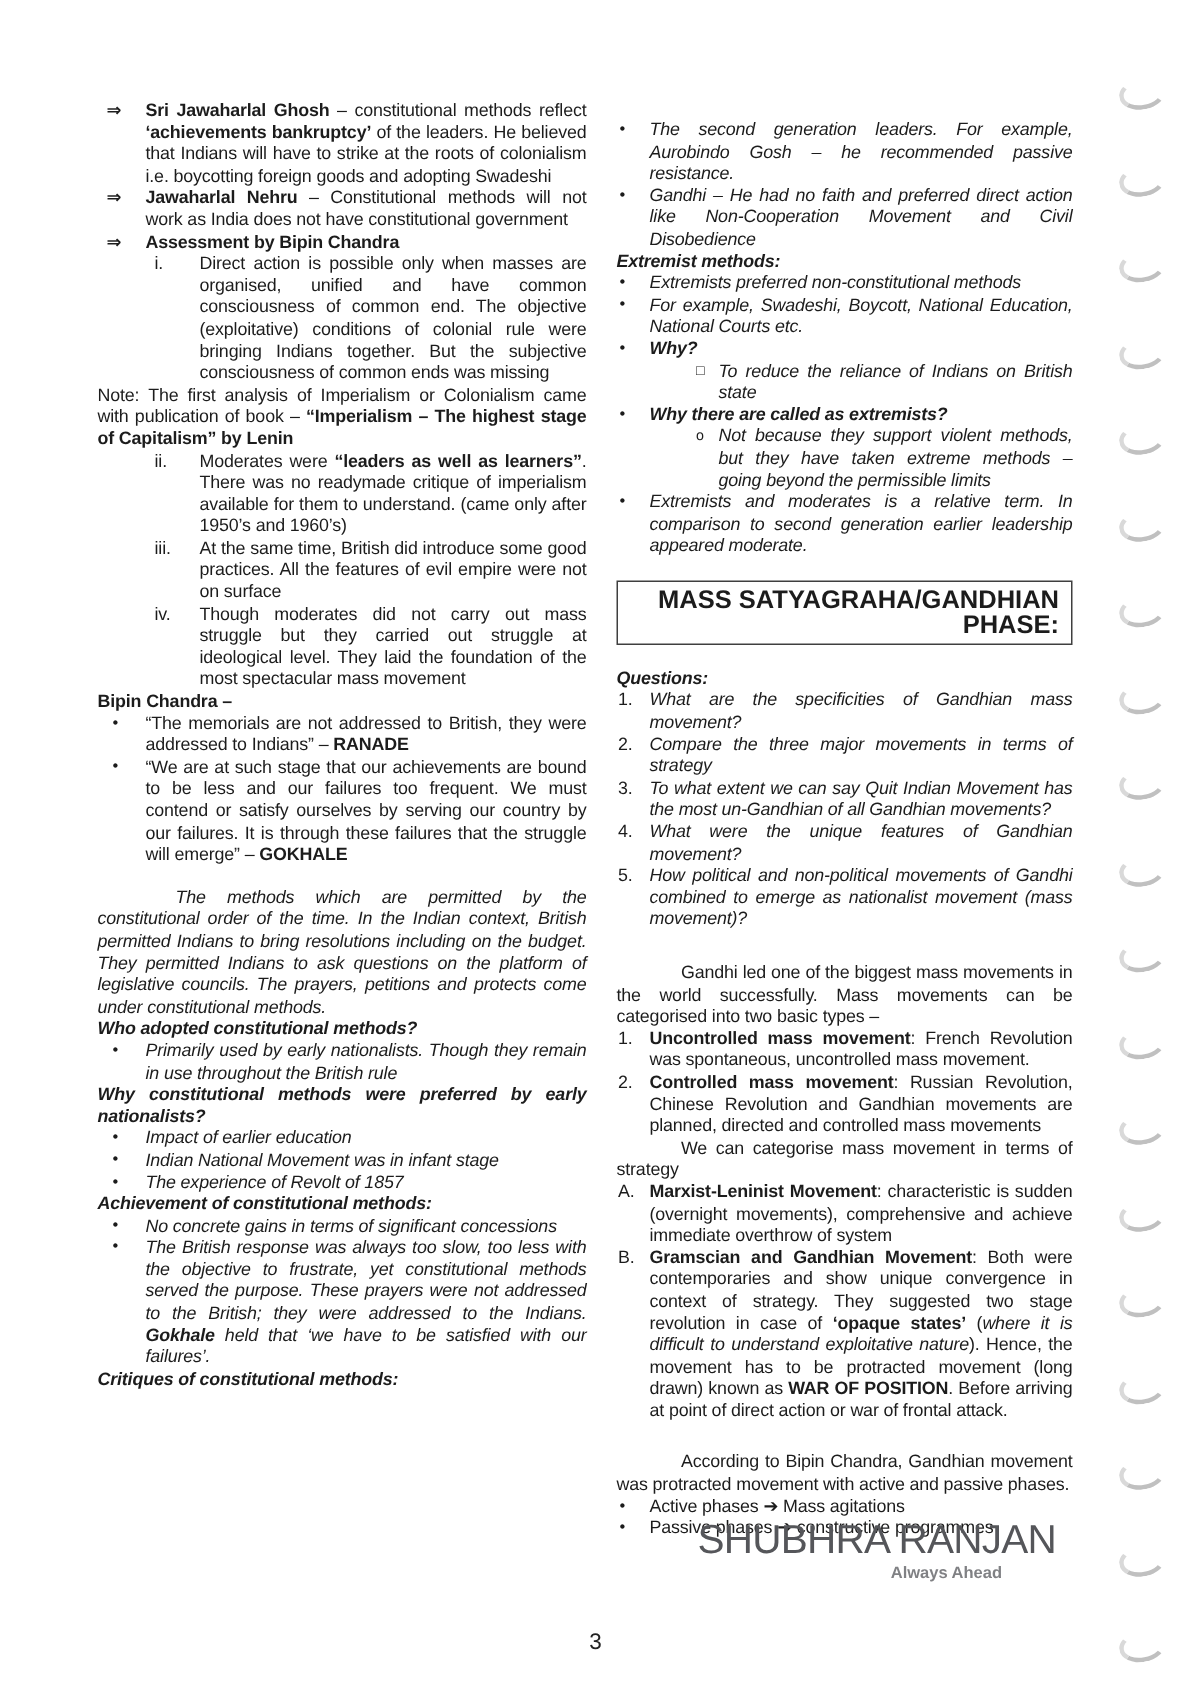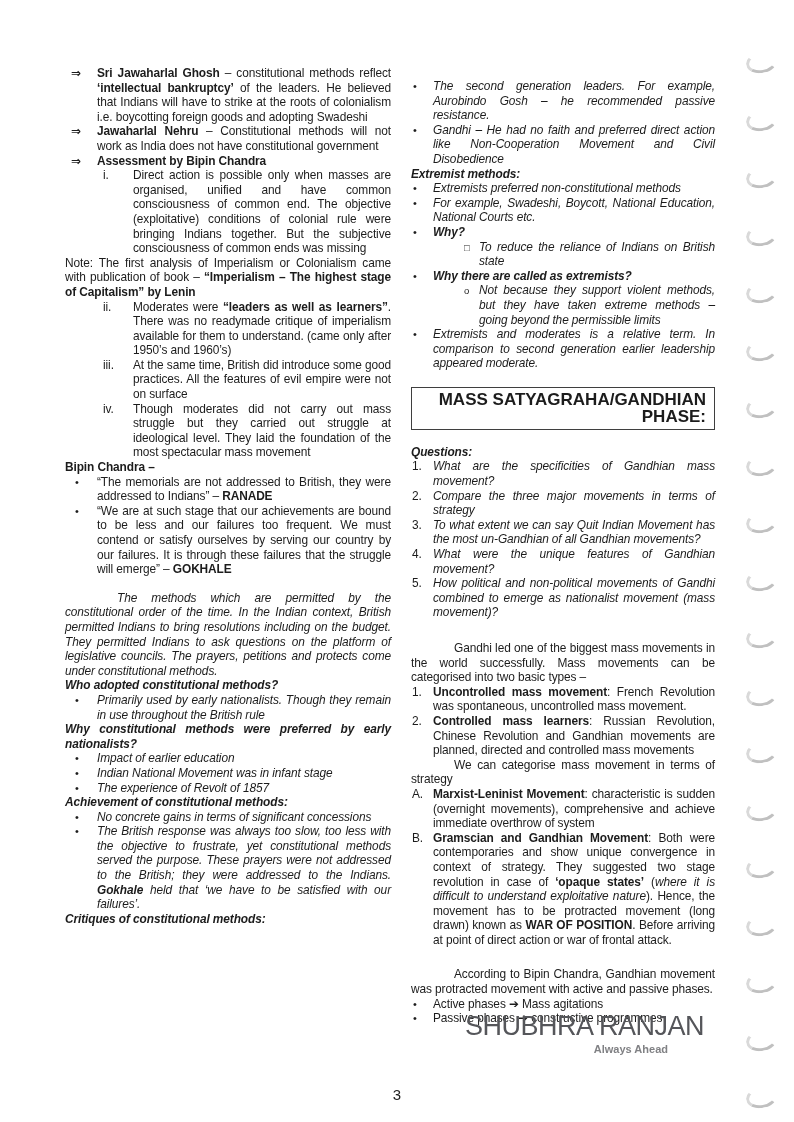--- a/index.html
+++ b/index.html
@@ -31,21 +31,21 @@
   .logo-title{font-size:27px;font-weight:400;color:#55565a;letter-spacing:-0.5px;line-height:1;white-space:nowrap}
   .logo-tag{font-size:11px;font-weight:700;color:#808184;margin-top:3px;padding-right:36px}
   .pageno{position:absolute;top:1086px;left:0;right:0;text-align:center;font-size:15px;color:#222}
 </style>
 </head>
 <body>
 
 <div class="page">
   <div class="content">
     <div class="col col-left">
-        <div class="item i-arrow"><span class="marker">⇒</span><span><span class="b">Sri Jawaharlal Ghosh</span><span> – constitutional methods reflect </span><span class="b">‘intellectual bankruptcy’</span><span> of the leaders. He believed that Indians will have to strike at the roots of colonialism i.e. boycotting foreign goods and adopting Swadeshi</span></span></div>
+        <div class="item i-arrow"><span class="marker">⇒</span><span><span class="b">Sri Jawaharlal Ghosh</span><span> – constitutional methods reflect </span><span class="b">‘achievements bankruptcy’</span><span> of the leaders. He believed that Indians will have to strike at the roots of colonialism i.e. boycotting foreign goods and adopting Swadeshi</span></span></div>
         <div class="item i-arrow"><span class="marker">⇒</span><span><span class="b">Jawaharlal Nehru</span><span> – Constitutional methods will not work as India does not have constitutional government</span></span></div>
         <div class="item i-arrow"><span class="marker">⇒</span><span><span class="b">Assessment by Bipin Chandra</span></span></div>
         <div class="item i-roman"><span class="marker">i.</span><span><span>Direct action is possible only when masses are organised, unified and have common consciousness of common end. The objective (exploitative) conditions of colonial rule were bringing Indians together. But the subjective consciousness of common ends was missing</span></span></div>
         <div class="para"><span>Note: The first analysis of Imperialism or Colonialism came with publication of book – </span><span class="b">“Imperialism – The highest stage of Capitalism” by Lenin</span></div>
         <div class="item i-roman"><span class="marker">ii.</span><span><span>Moderates were </span><span class="b">“leaders as well as learners”</span><span>. There was no readymade critique of imperialism available for them to understand. (came only after 1950’s and 1960’s)</span></span></div>
         <div class="item i-roman"><span class="marker">iii.</span><span><span>At the same time, British did introduce some good practices. All the features of evil empire were not on surface</span></span></div>
         <div class="item i-roman"><span class="marker">iv.</span><span><span>Though moderates did not carry out mass struggle but they carried out struggle at ideological level. They laid the foundation of the most spectacular mass movement</span></span></div>
         <div class="para"><span class="b">Bipin Chandra –</span></div>
         <div class="item i-bullet"><span class="marker">•</span><span><span>“The memorials are not addressed to British, they were addressed to Indians” – </span><span class="b">RANADE</span></span></div>
         <div class="item i-bullet"><span class="marker">•</span><span><span>“We are at such stage that our achievements are bound to be less and our failures too frequent. We must contend or satisfy ourselves by serving our country by our failures. It is through these failures that the struggle will emerge” – </span><span class="b">GOKHALE</span></span></div>
@@ -74,21 +74,21 @@
         <div class="i item i-bullet"><span class="marker">•</span><span><span class="i">Extremists and moderates is a relative term. In comparison to second generation earlier leadership appeared moderate.</span></span></div>
         <div class="boxed" style="margin-top: 16px;"><span class="b">MASS SATYAGRAHA/GANDHIAN PHASE:</span></div>
         <div class="i para" style="margin-top: 15px;"><span class="b i">Questions:</span></div>
         <div class="i item i-num"><span class="marker">1.</span><span><span class="i">What are the specificities of Gandhian mass movement?</span></span></div>
         <div class="i item i-num"><span class="marker">2.</span><span><span class="i">Compare the three major movements in terms of strategy</span></span></div>
         <div class="i item i-num"><span class="marker">3.</span><span><span class="i">To what extent we can say Quit Indian Movement has the most un-Gandhian of all Gandhian movements?</span></span></div>
         <div class="i item i-num"><span class="marker">4.</span><span><span class="i">What were the unique features of Gandhian movement?</span></span></div>
         <div class="i item i-num"><span class="marker">5.</span><span><span class="i">How political and non-political movements of Gandhi combined to emerge as nationalist movement (mass movement)?</span></span></div>
         <div class="para" style="margin-top: 21px; text-indent: 43px;"><span>Gandhi led one of the biggest mass movements in the world successfully. Mass movements can be categorised into two basic types –</span></div>
         <div class="item i-num"><span class="marker">1.</span><span><span class="b">Uncontrolled mass movement</span><span>: French Revolution was spontaneous, uncontrolled mass movement.</span></span></div>
-        <div class="item i-num"><span class="marker">2.</span><span><span class="b">Controlled mass learners</span><span>: Russian Revolution, Chinese Revolution and Gandhian movements are planned, directed and controlled mass movements</span></span></div>
+        <div class="item i-num"><span class="marker">2.</span><span><span class="b">Controlled mass movement</span><span>: Russian Revolution, Chinese Revolution and Gandhian movements are planned, directed and controlled mass movements</span></span></div>
         <div class="para" style="text-indent: 43px;"><span>We can categorise mass movement in terms of strategy</span></div>
         <div class="item i-num"><span class="marker">A.</span><span><span class="b">Marxist-Leninist Movement</span><span>: characteristic is sudden (overnight movements), comprehensive and achieve immediate overthrow of system</span></span></div>
         <div class="item i-num"><span class="marker">B.</span><span><span class="b">Gramscian and Gandhian Movement</span><span>: Both were contemporaries and show unique convergence in context of strategy. They suggested two stage revolution in case of </span><span class="b">‘opaque states’</span><span> (</span><span class="i">where it is difficult to understand exploitative nature</span><span>). Hence, the movement has to be protracted movement (long drawn) known as </span><span class="b">WAR OF POSITION</span><span>. Before arriving at point of direct action or war of frontal attack.</span></span></div>
         <div class="para" style="margin-top: 20px; text-indent: 43px;"><span>According to Bipin Chandra, Gandhian movement was protracted movement with active and passive phases.</span></div>
         <div class="item i-bullet"><span class="marker">•</span><span><span>Active phases </span><span class="b">➔</span><span> Mass agitations</span></span></div>
         <div class="item i-bullet"><span class="marker">•</span><span><span>Passive phases </span><span class="b">➔</span><span> constructive programmes</span></span></div>
       </div>
   </div>
 
   <div class="binding">

